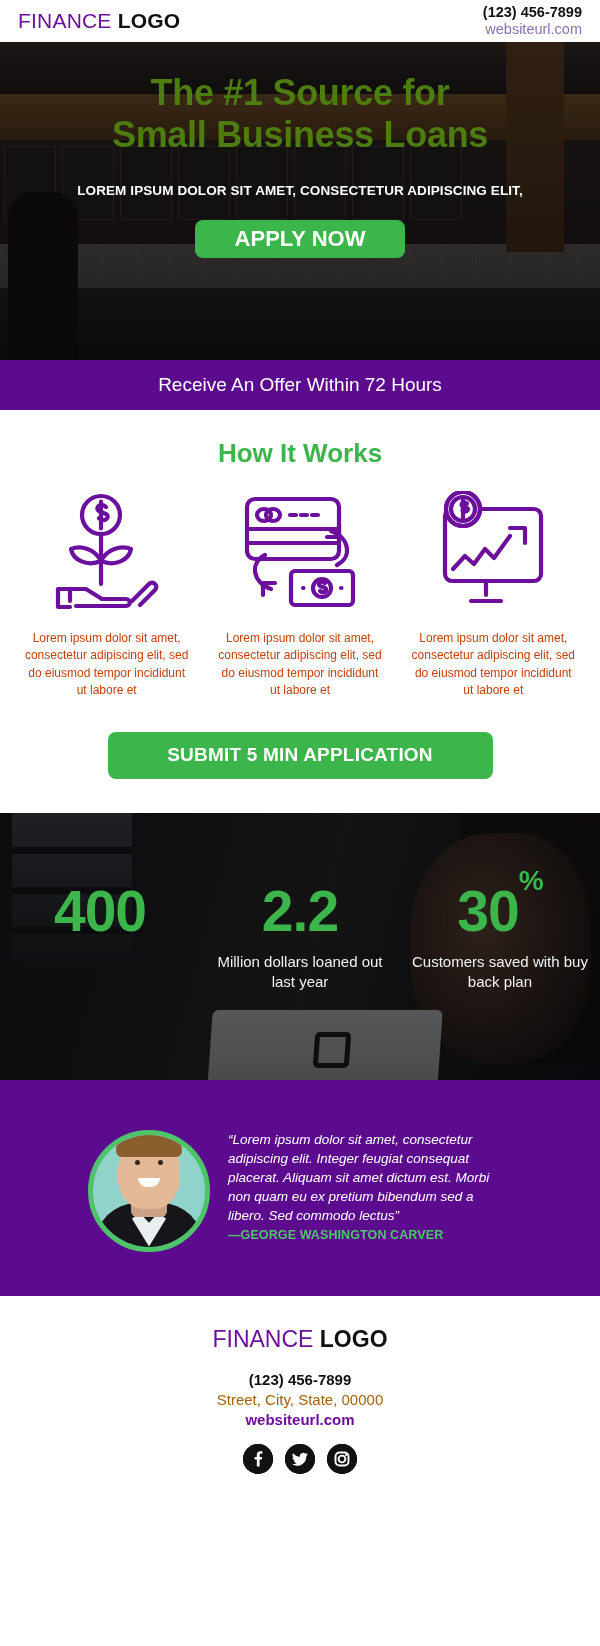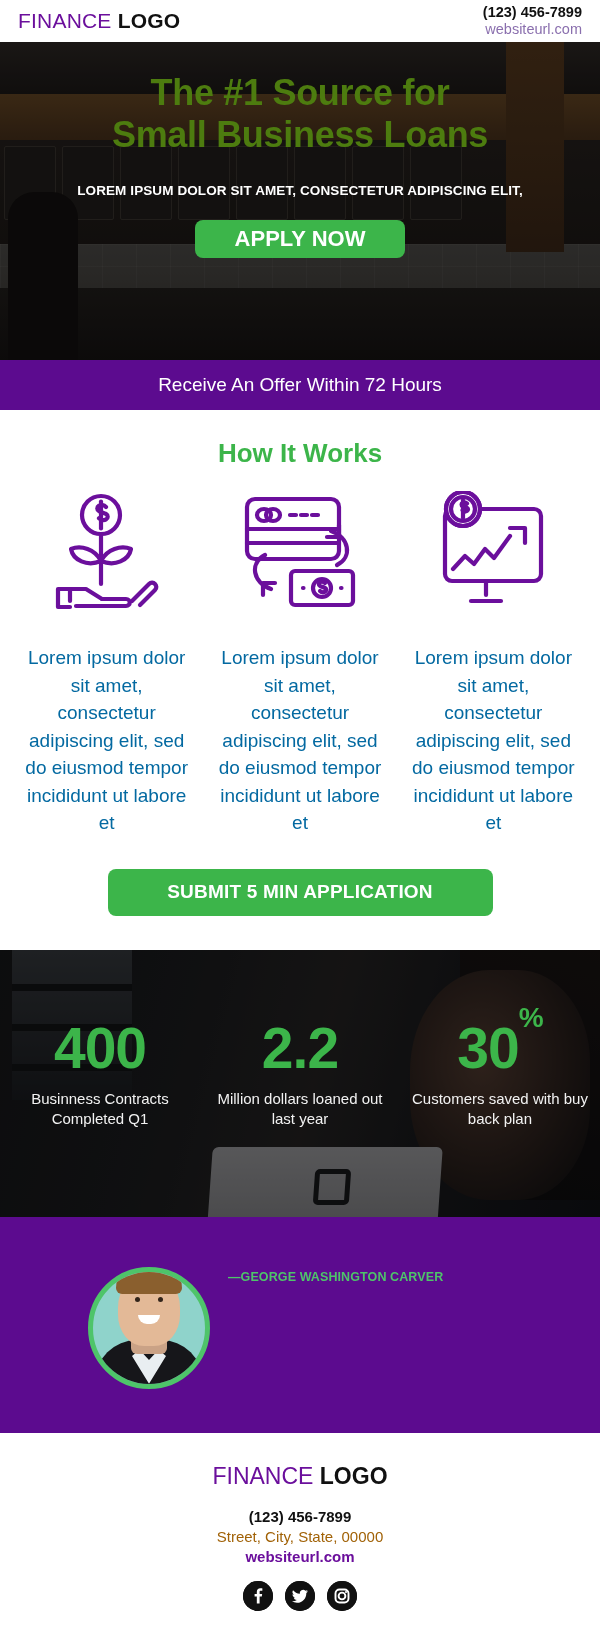--- a/index.html
+++ b/index.html
@@ -80,22 +80,22 @@
 
   
   .how { background:#fff; padding:28px 0 0; }
   .how-title {
     color:#3cb54a; font-size:26px; font-weight:bold; text-align:center;
   }
   .cols { display:flex; padding:14px 10px 0; }
   .col { width:33.333%; display:flex; flex-direction:column; align-items:center; }
   .icon-wrap { height:135px; display:flex; align-items:center; justify-content:center; }
   .col-text {
-    color:#0369a1; font-size:19px; line-height:1.45; text-align:center;
-    padding:0 12px; margin-top:26px;
+    color:#c2410c; font-size:12px; line-height:1.45; text-align:center;
+    padding:0 12px; margin-top:12px;
   }
   .submit-wrap { display:flex; justify-content:center; padding:32px 0 34px; }
   .submit-btn { width:385px; height:47px; font-size:19px; letter-spacing:.2px; }
 
   
   .stats {
     position:relative; height:267px; overflow:hidden; background:#7f1d1d;
   }
   .stats-bg { position:absolute; inset:0;
     background:linear-gradient(105deg,#141516 0%,#1c1d1e 30%,#2a2724 52%,#17181a 72%,#0c0e12 100%); }
@@ -291,21 +291,20 @@
     <div class="winbar" style="top:74px;"></div>
     <div class="winbar" style="top:114px;"></div>
     <div class="hair"></div>
     <div class="face"></div>
     <div class="laptop"></div>
   </div>
   <div class="stats-shade"></div>
   <div class="stats-inner">
     <div class="stat">
       <div class="stat-num"><span>400</span></div>
-      <div class="stat-label">Businness Contracts Completed Q1</div>
     </div>
     <div class="stat">
       <div class="stat-num"><span>2.2</span></div>
       <div class="stat-label">Million dollars loaned out last year</div>
     </div>
     <div class="stat">
       <div class="stat-num"><span>30</span><sup>%</sup></div>
       <div class="stat-label">Customers saved with buy back plan</div>
     </div>
   </div>
@@ -317,20 +316,21 @@
       <div class="av-suit"></div>
       <div class="av-shirt"></div>
       <div class="av-neck"></div>
       <div class="av-head"></div>
       <div class="av-hair"></div>
       <div class="av-eye l"></div>
       <div class="av-eye r"></div>
       <div class="av-mouth"></div>
     </div>
     <div class="quote-box">
+      <div class="quote">“Lorem ipsum dolor sit amet, consectetur adipiscing elit. Integer feugiat consequat placerat. Aliquam sit amet dictum est. Morbi non quam eu ex pretium bibendum sed a libero. Sed commodo lectus”</div>
       <div class="author">—GEORGE WASHINGTON CARVER</div>
     </div>
   </div>
 </div>
 
 <div class="footer">
   <div class="f-logo">
     <span class="a">FINANCE</span>
     <span class="b">LOGO</span>
   </div>

